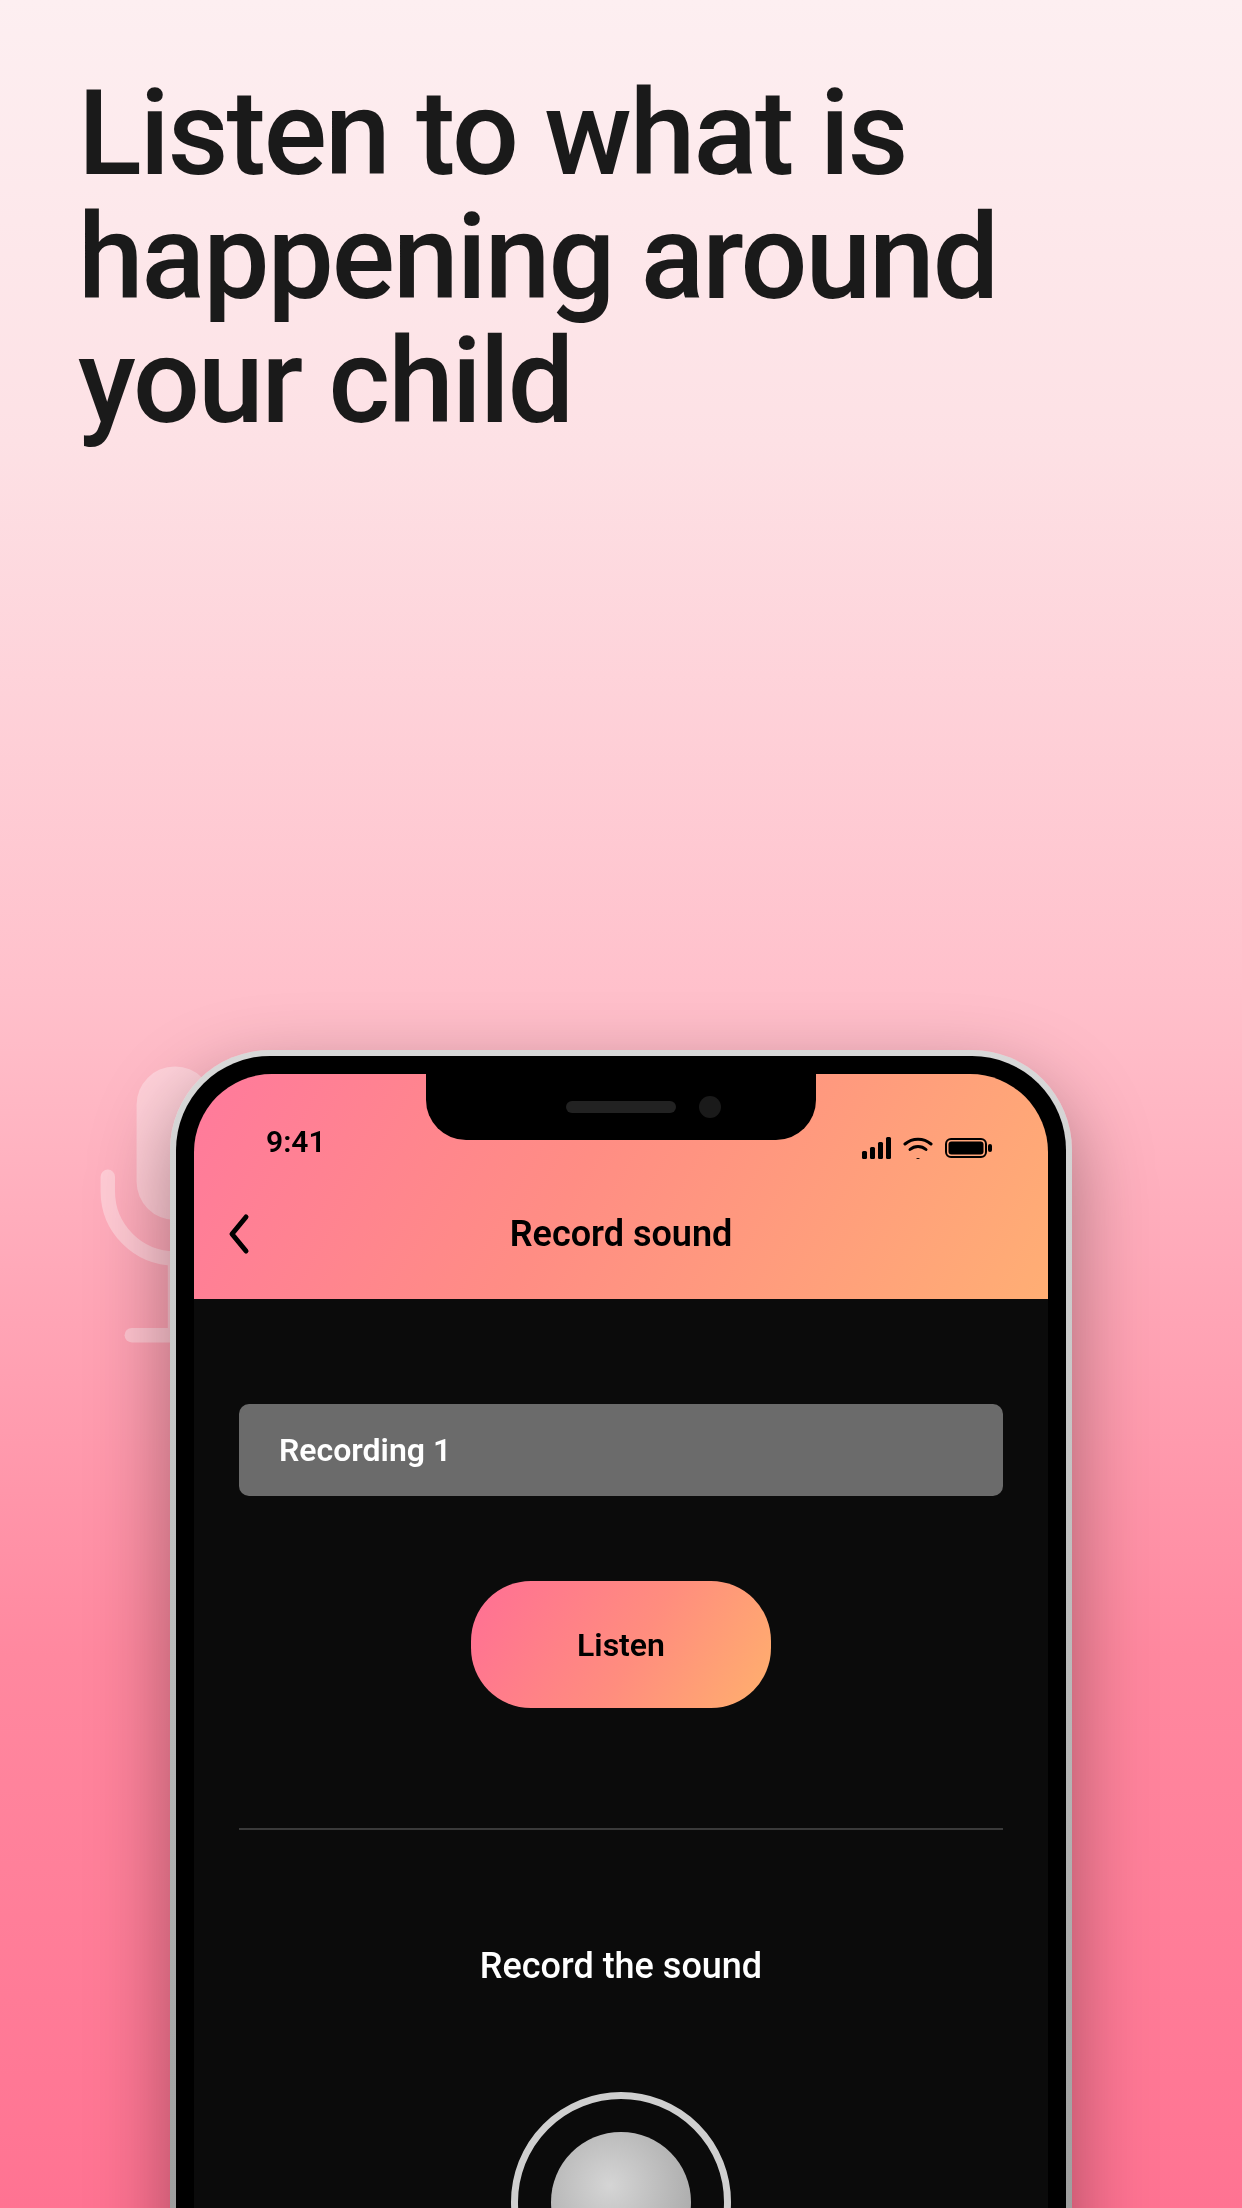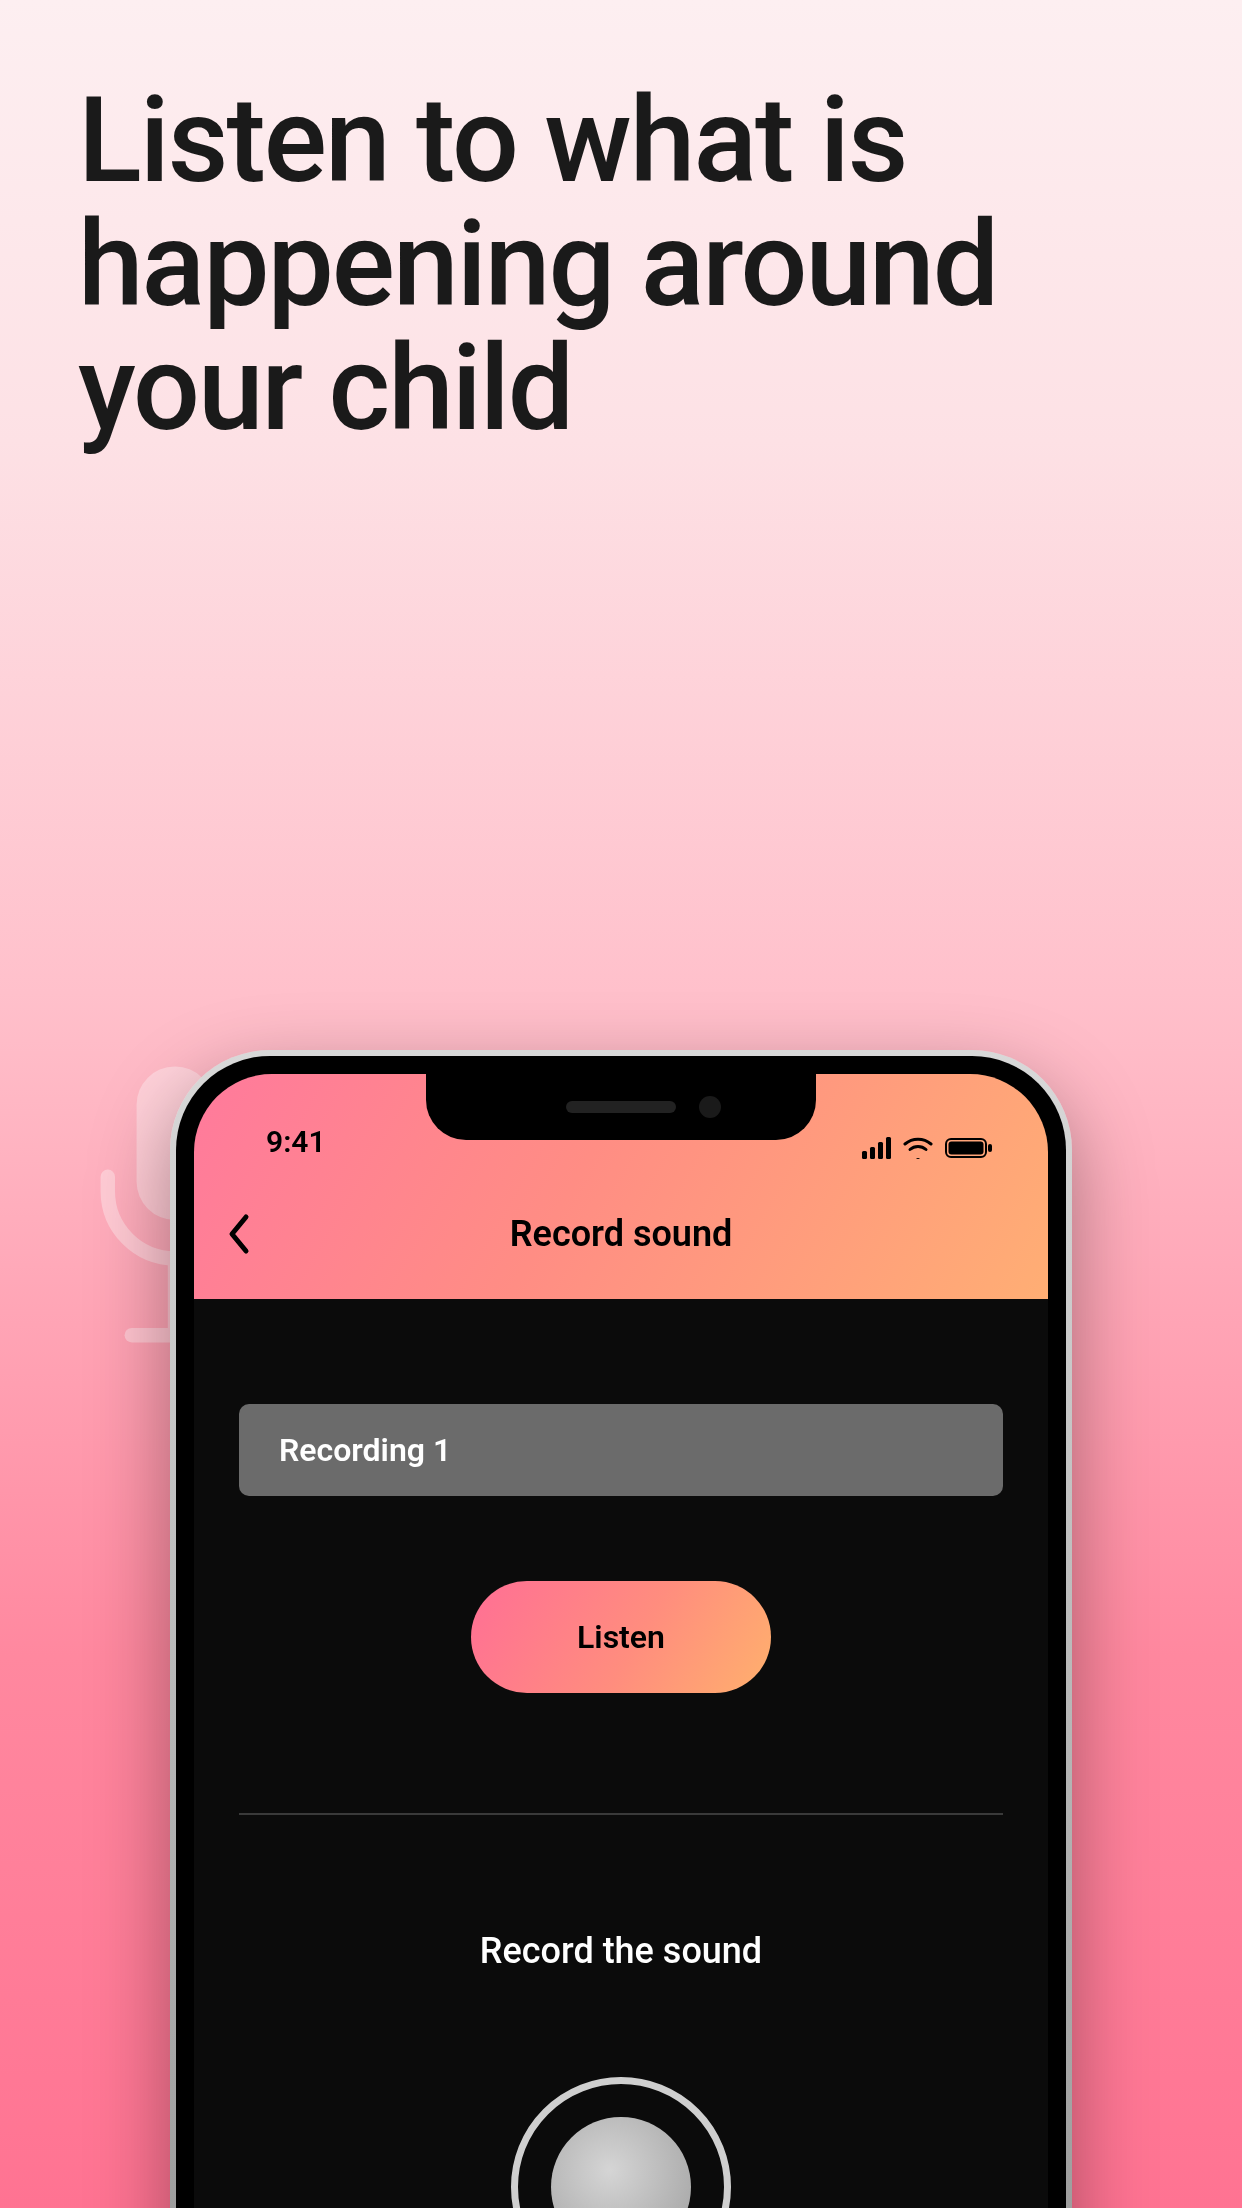--- a/index.html
+++ b/index.html
@@ -5,21 +5,21 @@
   * { margin: 0; padding: 0; box-sizing: border-box; }
   html, body { width: 1242px; height: 2208px; overflow: hidden; }
   body {
     font-family: -apple-system, BlinkMacSystemFont, "Segoe UI", Roboto, Helvetica, Arial, sans-serif;
     background: linear-gradient(to bottom, #fdeff1 0%, #fde1e5 20%, #ffc0cb 45%, #ff889f 75%, #ff7392 100%);
     position: relative;
   }
 
   .marketing-headline {
     position: absolute;
-    top: 80px;
+    top: 73px;
     left: 78px;
     right: 78px;
     font-size: 118px;
     line-height: 1.05;
     font-weight: 500;
     color: #1a1a1a;
     letter-spacing: -2px;
   }
 
   .bg-mic {
@@ -183,21 +183,21 @@
     font-weight: 600;
     cursor: pointer;
   }
   .listen-wrap {
     margin-top: 85px;
     display: flex;
     justify-content: center;
   }
   .listen-btn {
     width: 300px;
-    height: 112px;
+    height: 127px;
     border-radius: 60px;
     background: linear-gradient(120deg, #ff6f95 0%, #ff8d7e 55%, #ffb06d 100%);
     display: flex;
     align-items: center;
     justify-content: center;
     font-size: 32px;
     font-weight: 600;
     color: #000;
     cursor: pointer;
   }

